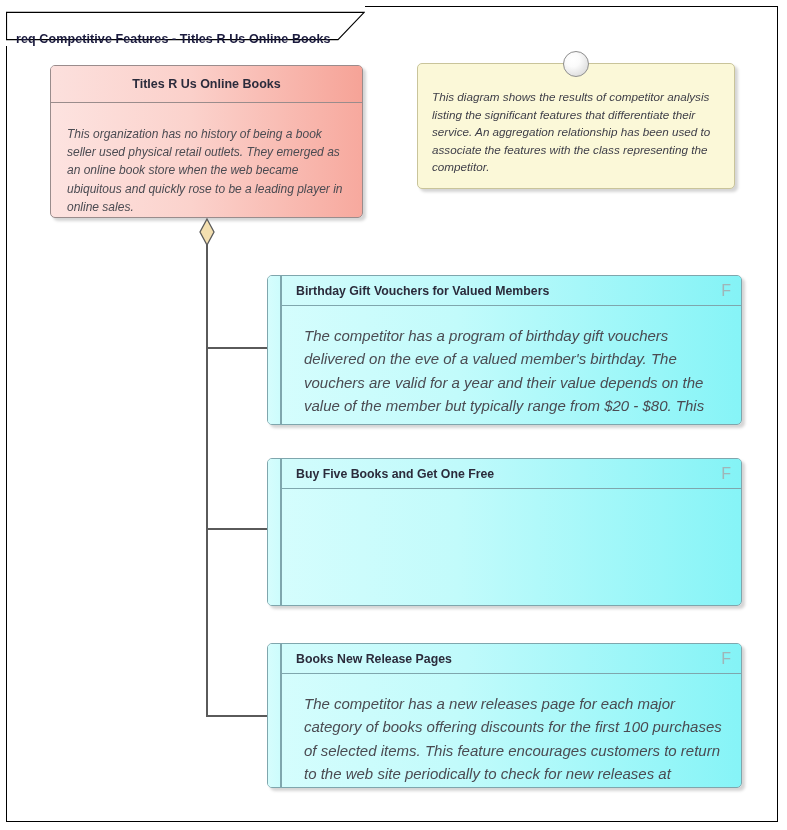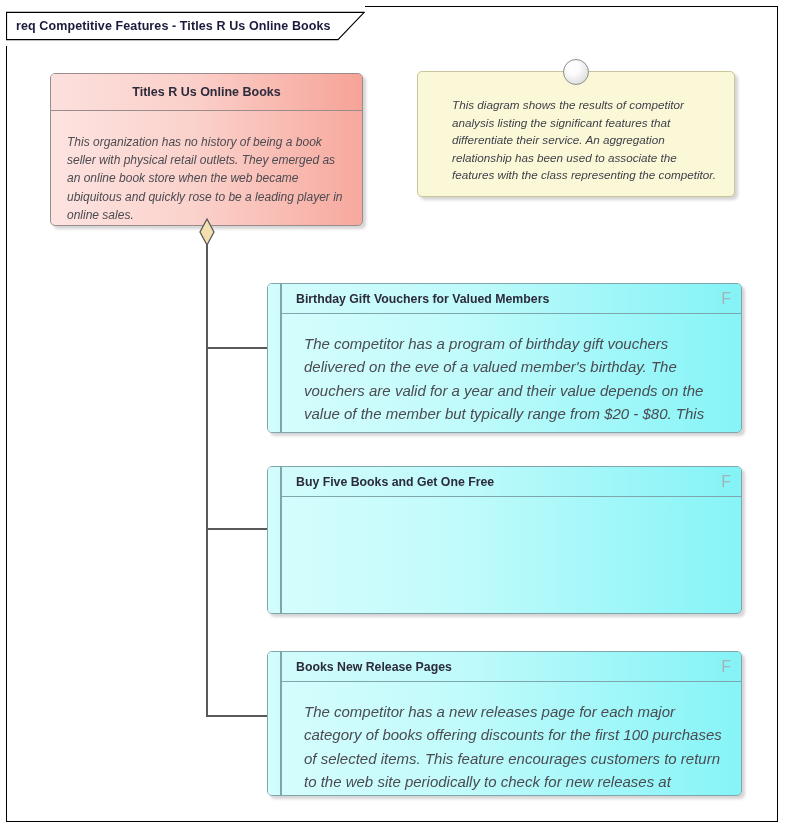--- a/index.html
+++ b/index.html
@@ -29,21 +29,21 @@
   }
   .frame-tab {
     position: absolute;
     left: 6px;
     top: 6px;
     height: 40px;
     box-sizing: border-box;
     background: #ffffff;
     border-right: none;
     display: flex;
-    align-items: center;
+    align-items: flex-end;
     padding: 0 34px 0 10px;
     white-space: nowrap;
   }
   .frame-tab .tab-shape {
     position: absolute;
     left: 0; top: 0;
     width: 100%; height: 100%;
     pointer-events: none;
   }
   .frame-tab-label {
@@ -51,21 +51,20 @@
     font-size: 12.5px;
     font-weight: bold;
     color: #1a1a3d;
     letter-spacing: 0.1px;
     z-index: 2;
   }
 
   
   .shadowed {
     box-shadow: 3px 3px 3px rgba(0,0,0,0.17);
-    margin-top: 8px;
   }
 
   
   .class-box {
     position: absolute;
     left: 50px;
     top: 65px;
     width: 313px;
     height: 153px;
     border: 1px solid #9a8c8c;
@@ -96,21 +95,20 @@
   .note-box {
     position: absolute;
     left: 417px;
     top: 63px;
     width: 318px;
     height: 126px;
     border: 1px solid #c9c49a;
     border-radius: 5px;
     box-sizing: border-box;
     background: #fbf8d8;
-    padding-left: 20px;
   }
   .note-pin {
     position: absolute;
     left: 50%;
     top: -13px;
     margin-left: -13px;
     width: 26px;
     height: 26px;
     border-radius: 50%;
     border: 1.5px solid #8e8e8e;
@@ -207,21 +205,21 @@
 
   <div class="frame-tab">
     <svg class="tab-shape" width="330" height="26" viewBox="0 0 330 26">
       <path d="M0.5,0.5 L329.5,0.5 L305.5,25.5 L0.5,25.5 Z" fill="#ffffff" stroke="#000000" stroke-width="1"></path>
     </svg>
     <span class="frame-tab-label">req Competitive Features - Titles R Us Online Books</span>
   </div>
 
   <div class="class-box shadowed">
     <div class="class-title">Titles R Us Online Books</div>
-    <div class="class-body">This organization has no history of being a book seller with physical retail outlets. They emerged as an online book store when the web became ubiquitous and quickly rose to be a leading player in online sales.</div>
+    <div class="class-body">This organization has no history of being a book seller used physical retail outlets. They emerged as an online book store when the web became ubiquitous and quickly rose to be a leading player in online sales.</div>
   </div>
 
   <div class="note-box shadowed">
     <div class="note-pin"></div>
     <div class="note-body">This diagram shows the results of competitor analysis listing the significant features that differentiate their service. An aggregation relationship has been used to associate the features with the class representing the competitor.</div>
   </div>
 
   <div class="diamond" style="left:199px; top:218px;">
     <svg width="16" height="28" viewBox="0 0 16 28">
       <polygon points="8,1 15,14 8,27 1,14" fill="#f3dfb0" stroke="#5a5a5a" stroke-width="1.3"></polygon>

